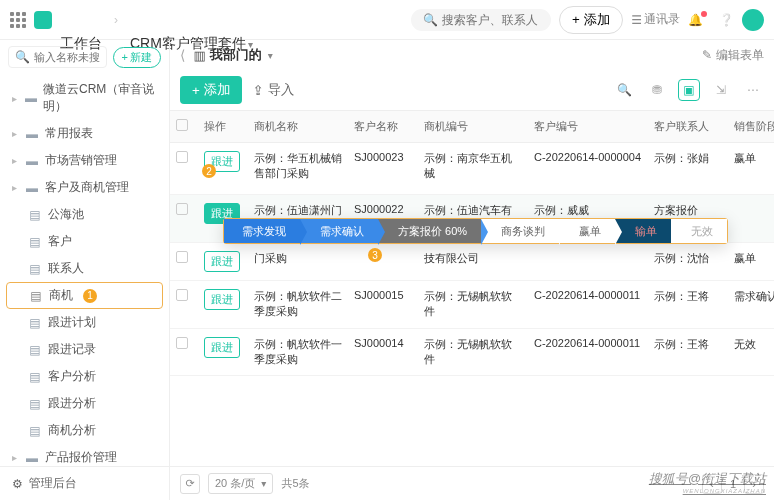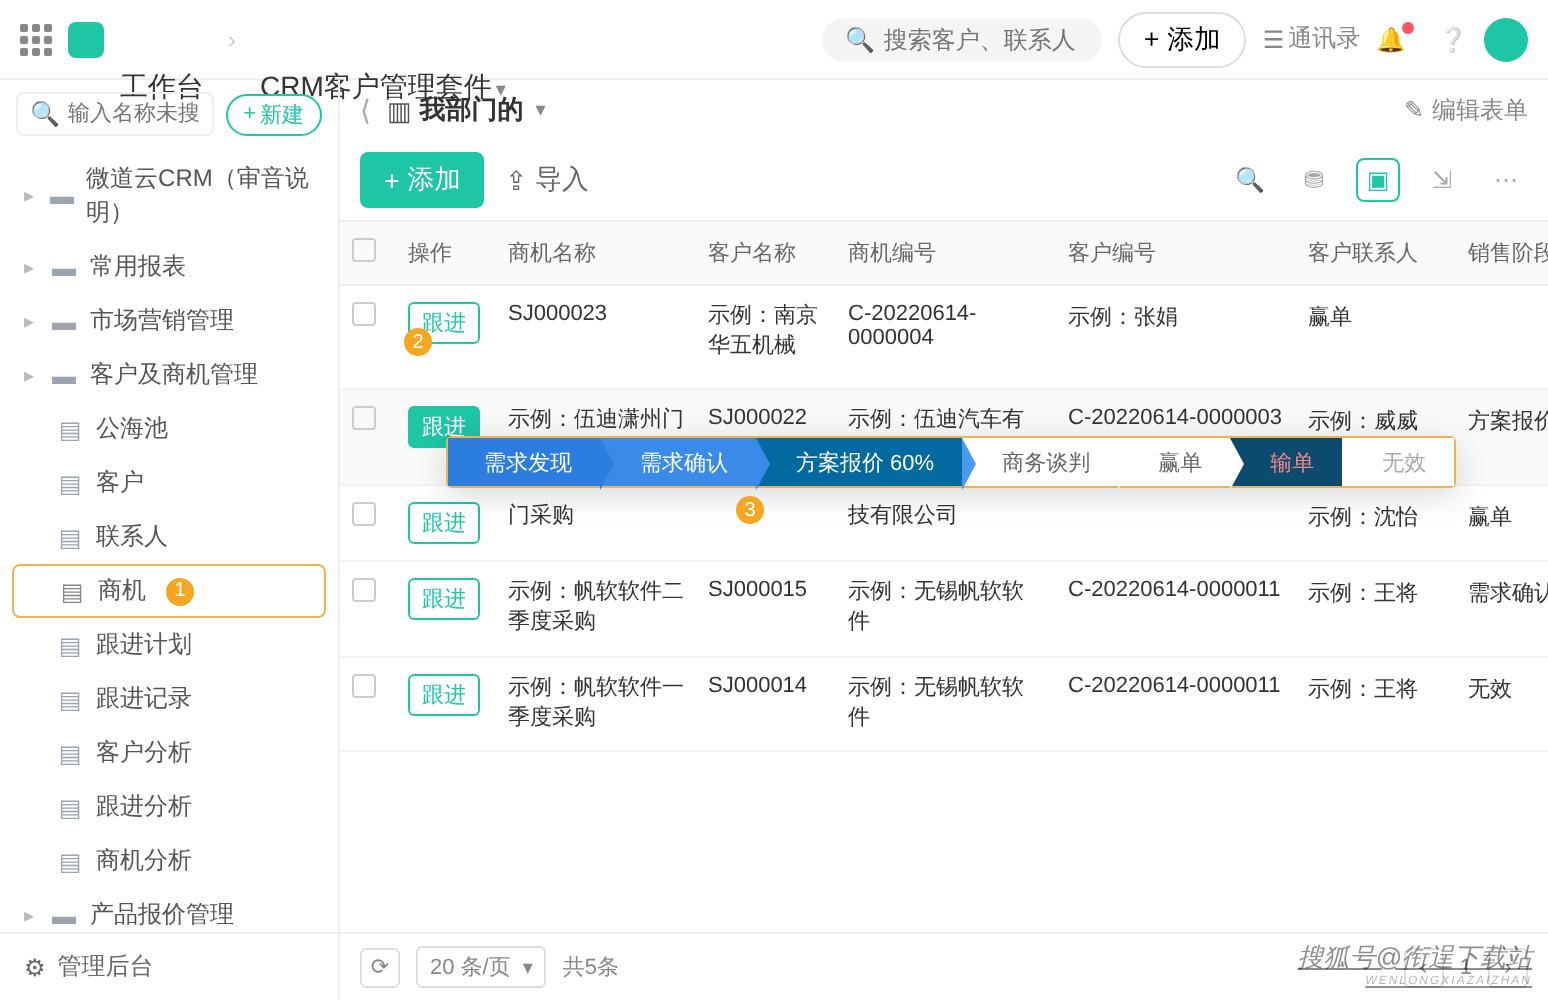--- a/index.html
+++ b/index.html
@@ -55,21 +55,21 @@
   .trow.hover { background: #f7faf9; }
   .chk { width: 12px; height: 12px; border: 1px solid #ccc; border-radius: 2px; display: inline-block; }
   .btn-advance { border: 1px solid #1ec6a6; color: #1ec6a6; background: #fff; border-radius: 3px; padding: 2px 6px; font-size: 11px; position: relative; }
   .btn-advance.filled { background: #1ec6a6; color: #fff; }
   .cellwrap { line-height: 1.4; }
   .progress-strip { position: absolute; left: 223px; top: 218px; display: flex; height: 26px; box-shadow: 0 4px 16px rgba(0,0,0,0.15); border-radius: 3px; border: 1px solid #f0b14f; background: #fff; }
   .chev { position: relative; display: flex; align-items: center; padding: 0 14px 0 18px; font-size: 11px; color: #fff; }
   .chev::after { content: ""; position: absolute; right: -7px; top: 0; width: 0; height: 0; border-top: 13px solid transparent; border-bottom: 13px solid transparent; z-index: 1; }
   .chev.blue1 { background: #2b7de0; } .chev.blue1::after { border-left: 7px solid #2b7de0; }
   .chev.blue2 { background: #3a8ae8; } .chev.blue2::after { border-left: 7px solid #3a8ae8; }
-  .chev.blue3 { background: #0369a1; } .chev.blue3::after { border-left: 7px solid #4a98ef; }
+  .chev.blue3 { background: #737373; } .chev.blue3::after { border-left: 7px solid #4a98ef; }
   .chev.plain { background: #fff; color: #666; } .chev.plain::after { border-left: 7px solid #fff; }
   .chev.lost { background: #0c4a6e; color: #e88; }
   .chev.invalid { background: #fff; color: #aaa; }
   .chev:not(:first-child) { padding-left: 20px; }
   .badge3 { position: absolute; left: 368px; top: 248px; width: 14px; height: 14px; background: #f5a623; border-radius: 50%; color: #fff; font-size: 10px; display: flex; align-items: center; justify-content: center; }
   .pager { border-top: 1px solid #eee; padding: 6px 10px; display: flex; align-items: center; gap: 8px; color: #888; font-size: 11px; }
   .pager .sq { width: 20px; height: 20px; border: 1px solid #ddd; border-radius: 3px; display: inline-flex; align-items: center; justify-content: center; }
   .pager .pp { border: 1px solid #ddd; border-radius: 3px; padding: 2px 6px; display: inline-flex; align-items: center; gap: 4px; }
   .watermark { position: absolute; right: 8px; bottom: 6px; font-size: 13px; font-style: italic; color: rgba(0,0,0,0.45); display: flex; flex-direction: column; align-items: flex-end; text-decoration: underline; }
   .watermark .sub { font-size: 6px; letter-spacing: 1px; color: rgba(0,0,0,0.3); }
@@ -233,20 +233,23 @@
           <div class="th">商机编号</div>
           <div class="th">客户编号</div>
           <div class="th">客户联系人</div>
           <div class="th">销售阶段</div>
         </div>
       <div id="tbody">
           <div class="trow">
             <div class="td"><span class="chk"></span></div>
             <div class="td"><button class="btn-advance">跟进</button><span class="badge-circ badge-orange" style="position:relative;top:-8px;left:-6px">2</span></div>
             <div class="td">
+              <div class="cellwrap">示例：华五机械销售部门采购</div>
+            </div>
+            <div class="td">
               <div>SJ000023</div>
             </div>
             <div class="td">
               <div class="cellwrap">示例：南京华五机械</div>
             </div>
             <div class="td">
               <div>C-20220614-0000004</div>
             </div>
             <div class="td">
               <div>示例：张娟</div>
@@ -259,23 +262,20 @@
             <div class="td"><span class="chk"></span></div>
             <div class="td"><button class="btn-advance filled">跟进</button></div>
             <div class="td">
               <div class="cellwrap">示例：伍迪潇州门店采购</div>
             </div>
             <div class="td">
               <div>SJ000022</div>
             </div>
             <div class="td">
               <div class="cellwrap">示例：伍迪汽车有限公司</div>
-            </div>
-            <div class="td">
-              <div>C-20220614-0000003</div>
             </div>
             <div class="td">
               <div>示例：威威</div>
             </div>
             <div class="td">
               <div>方案报价</div>
             </div>
           </div>
           <div class="trow">
             <div class="td"><span class="chk"></span></div>

